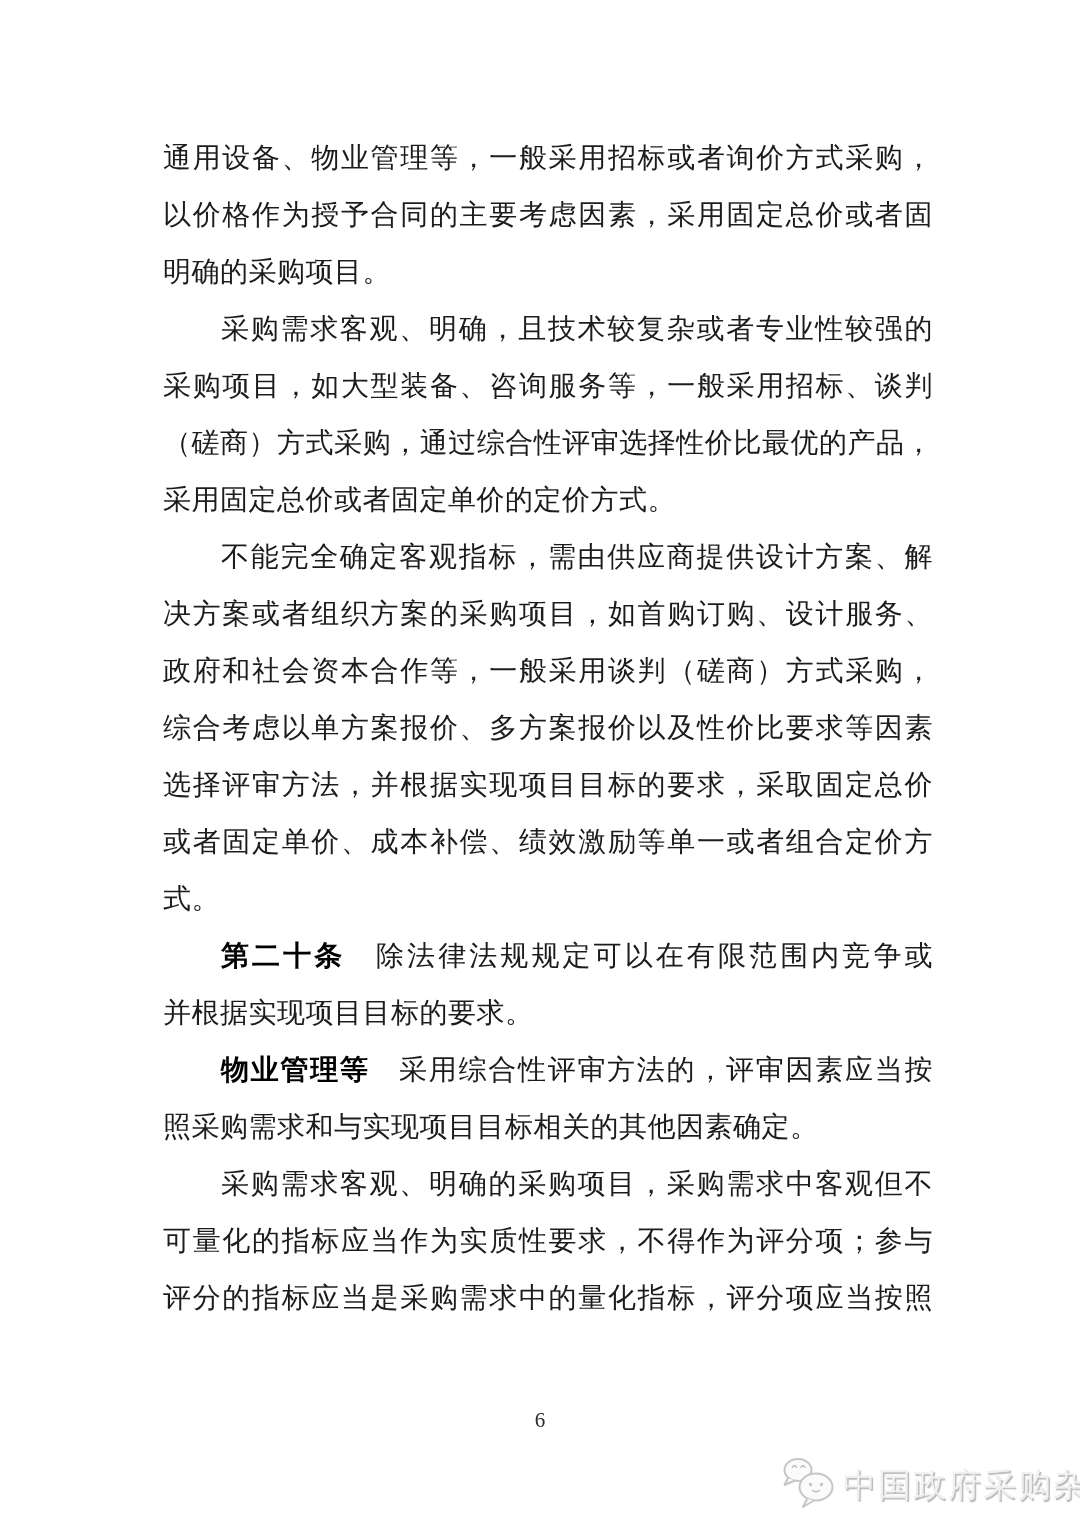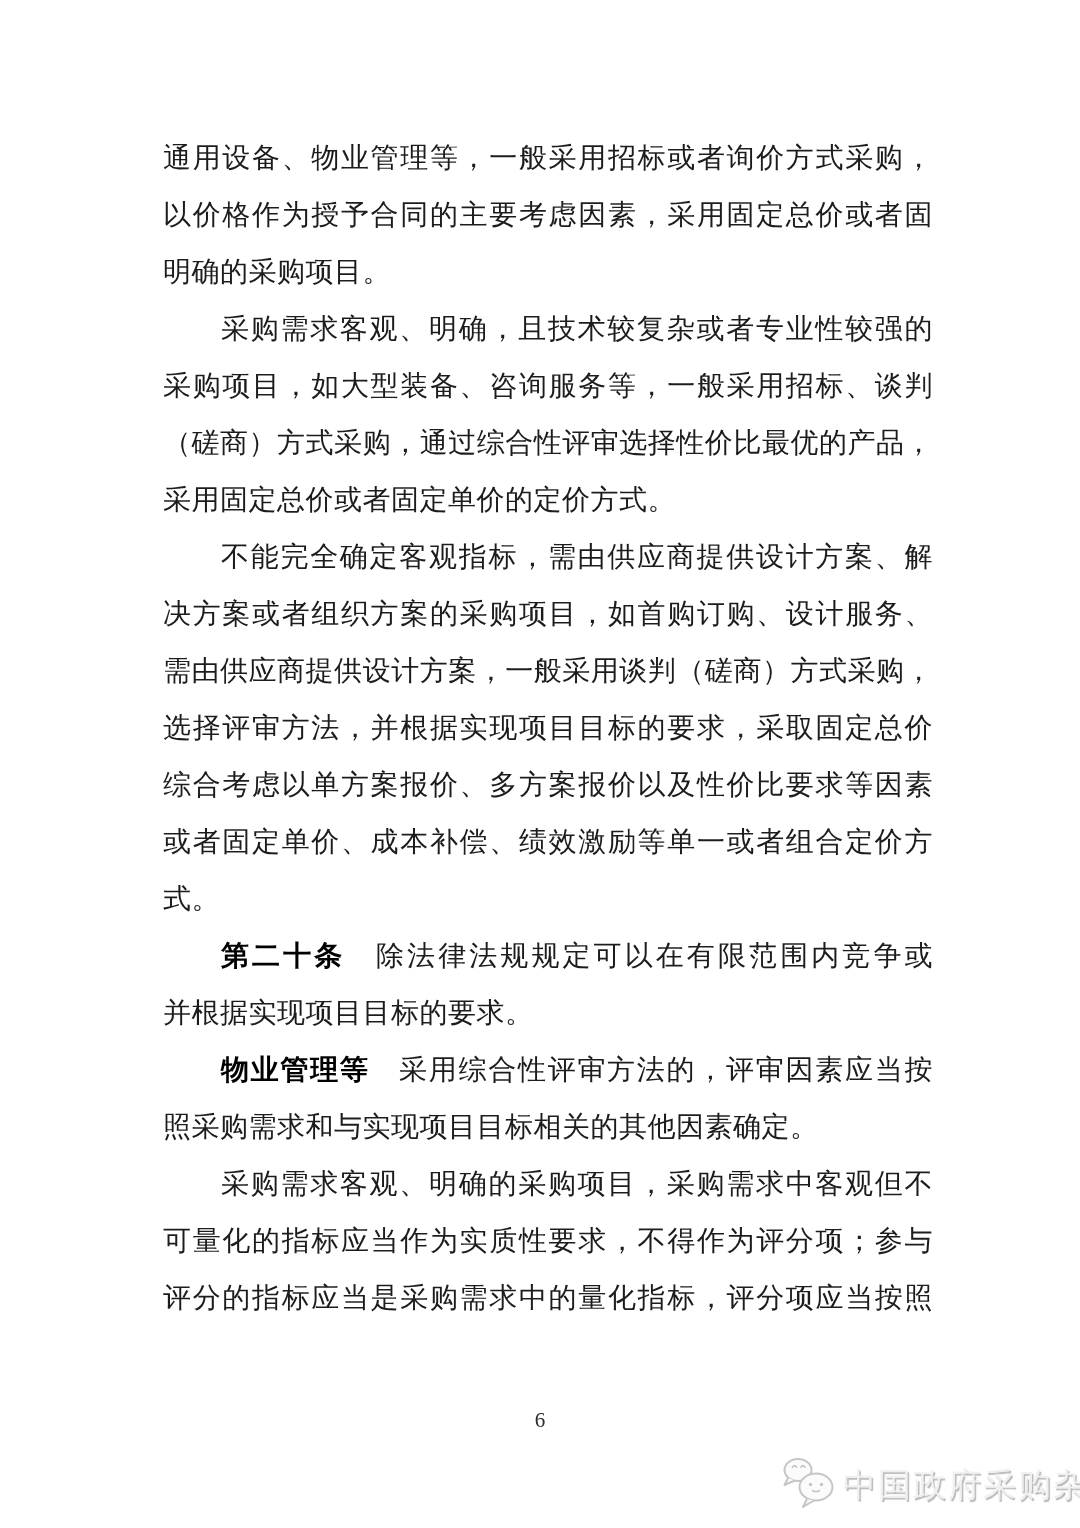--- a/index.html
+++ b/index.html
@@ -75,23 +75,23 @@
   <div class="doc-body">
     <div class="line j">通用设备、物业管理等，一般采用招标或者询价方式采购，</div>
     <div class="line j">以价格作为授予合同的主要考虑因素，采用固定总价或者固</div>
     <div class="line">明确的采购项目。</div>
     <div class="line j indent">采购需求客观、明确，且技术较复杂或者专业性较强的</div>
     <div class="line j">采购项目，如大型装备、咨询服务等，一般采用招标、谈判</div>
     <div class="line j">（磋商）方式采购，通过综合性评审选择性价比最优的产品，</div>
     <div class="line">采用固定总价或者固定单价的定价方式。</div>
     <div class="line j indent">不能完全确定客观指标，需由供应商提供设计方案、解</div>
     <div class="line j">决方案或者组织方案的采购项目，如首购订购、设计服务、</div>
-    <div class="line j">需由供应商提供设计方案，一般采用谈判（磋商）方式采购，</div>
+    <div class="line j">政府和社会资本合作等，一般采用谈判（磋商）方式采购，</div>
+    <div class="line j">综合考虑以单方案报价、多方案报价以及性价比要求等因素</div>
     <div class="line j">选择评审方法，并根据实现项目目标的要求，采取固定总价</div>
-    <div class="line j">综合考虑以单方案报价、多方案报价以及性价比要求等因素</div>
     <div class="line j">或者固定单价、成本补偿、绩效激励等单一或者组合定价方</div>
     <div class="line">式。</div>
 
     <div class="line j indent">
       <span class="art">第二十条</span><span class="gap"></span><span>除法律法规规定可以在有限范围内竞争或</span>
     </div>
     <div class="line">并根据实现项目目标的要求。</div>
 
     <div class="line j indent">
       <span class="art">物业管理等</span><span class="gap"></span><span>采用综合性评审方法的，评审因素应当按</span>

